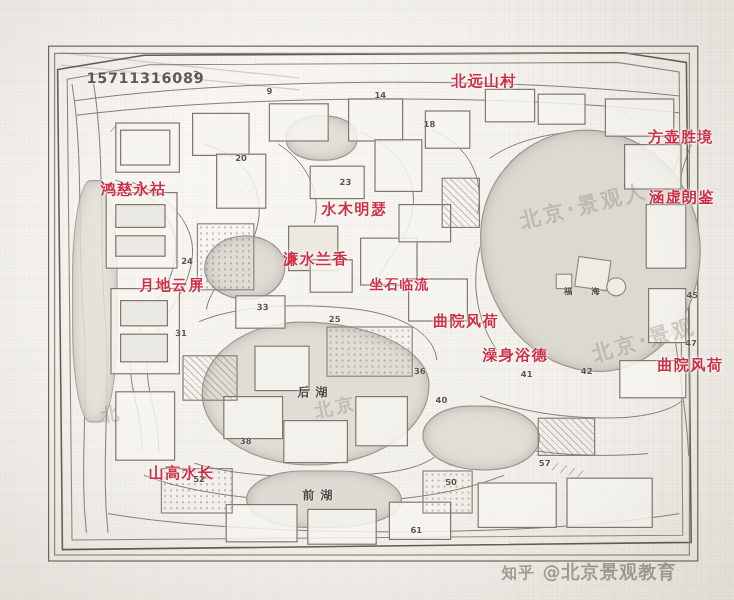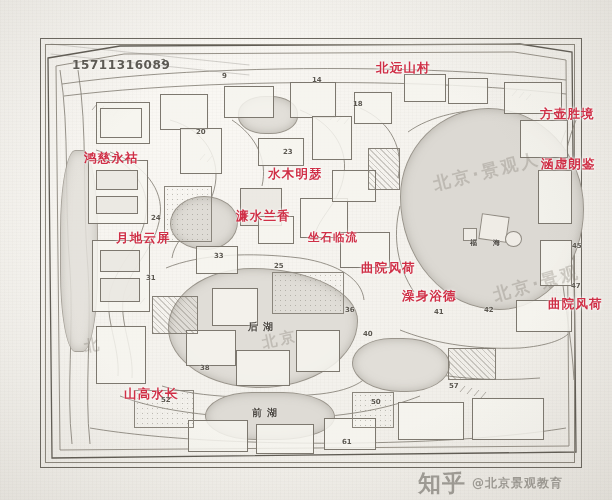--- a/index.html
+++ b/index.html
@@ -172,22 +172,22 @@
     pointer-events:none;
   }
 
   
   #attrib{
     position:absolute;left:418px;top:468px;
     display:flex;align-items:center;gap:6px;
     color:rgba(95,91,84,.55);font-size:17px;font-weight:700;
     letter-spacing:1px;white-space:nowrap;
   }
-  #attrib .zh{font-size:23px;}
-  #attrib .at{font-size:12px;}
+  #attrib .zh{font-size:13px;}
+  #attrib .at{font-size:15px;}
 
   
   svg.art{position:absolute;left:0;top:0;width:612px;height:500px;pointer-events:none;}
 </style>
 </head>
 <body>
 
 <div id="root">
 
   <div class="paper"></div>

